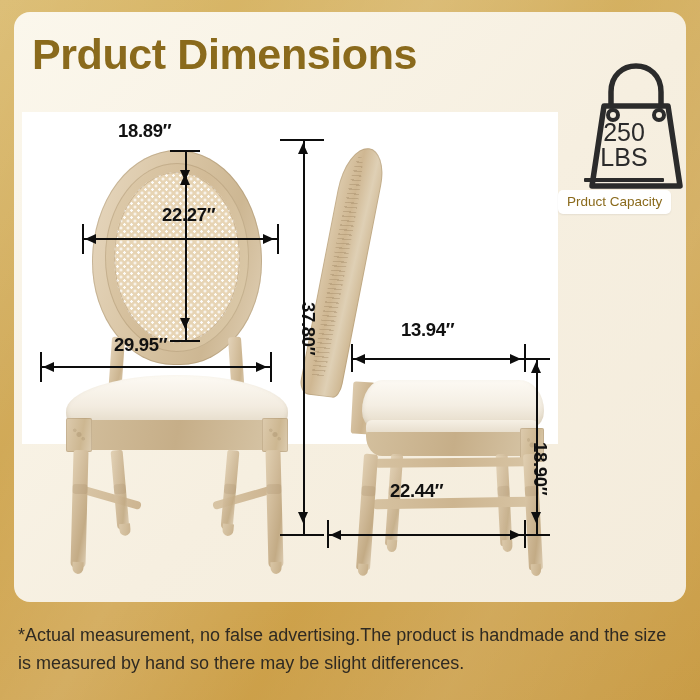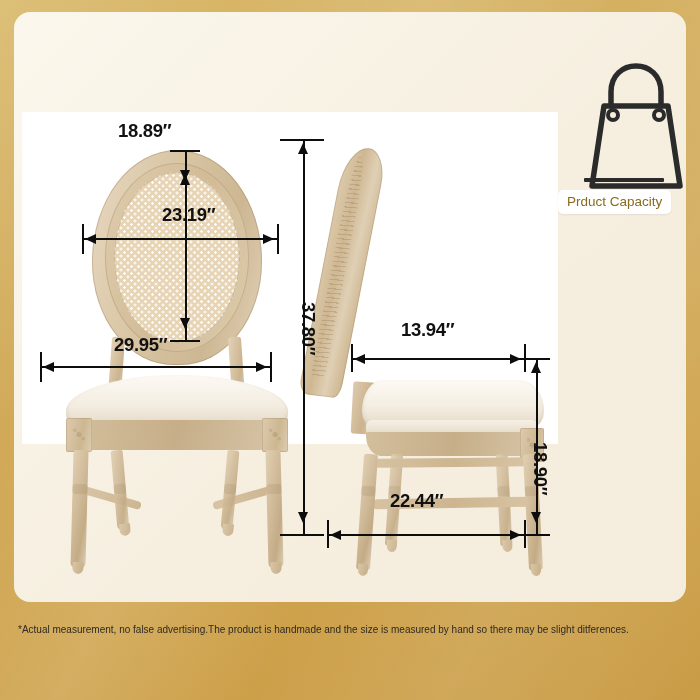--- a/index.html
+++ b/index.html
@@ -94,21 +94,21 @@
     white-space: nowrap;
     box-shadow: 0 1px 2px rgba(0,0,0,0.07);
   }
 
   
   .footer {
     position: absolute;
     left: 18px;
     top: 622px;
     width: 664px;
-    font-size: 10px;
+    font-size: 18px;
     line-height: 1.55;
     color: #2f2a22;
   }
 
   
   .wood   { background: linear-gradient(100deg,#e3d3ba 0%,#d8c4a4 35%,#cbb48f 70%,#ddcdb4 100%); }
   .wood-d { background: linear-gradient(100deg,#d3bf9d 0%,#c6ae88 50%,#d8c7a9 100%); }
 
   .chair { position: absolute; }
 
@@ -366,20 +366,21 @@
   .arw-d { border-left: 5px solid transparent; border-right: 5px solid transparent; border-top: 11px solid #0d0d0d; }
   
   .tick-v { position: absolute; width: 0; border-left: 2.5px solid #0d0d0d; }
   .tick-h { position: absolute; height: 0; border-top: 2.5px solid #0d0d0d; }
 </style>
 </head>
 <body>
 
 <div class="card">
 
+  <div class="page-title">Prduct Dimensions</div>
 
   <div class="photo-panel">
 
     <div class="chair front-chair">
       <div class="fc-back-outer">
         <div class="fc-back-inner">
           <div class="fc-cane"></div>
         </div>
       </div>
       <div class="fc-post-l wood"></div>
@@ -411,21 +412,21 @@
       <div class="sc-rail-mid"></div>
       <div class="sc-leg sc-leg-back"></div>
       <div class="sc-leg sc-leg-front"></div>
     </div>
 
     <div class="dim-label" style="left:96px; top:8px;">18.89″</div>
     <div class="tick-h" style="left:148px; top:38px; width:30px;"></div>
     <div class="dim-line-v" style="left:163px; top:38px; height:24px;"></div>
     <div class="arw arw-d" style="left:158px; top:58px;"></div>
 
-    <div class="dim-label" style="left:140px; top:92px;">23.19″</div>
+    <div class="dim-label" style="left:140px; top:92px;">22.27″</div>
     <div class="tick-v" style="left:60px; top:112px; height:30px;"></div>
     <div class="tick-v" style="left:255px; top:112px; height:30px;"></div>
     <div class="dim-line-h" style="left:60px; top:126px; width:196px;"></div>
     <div class="arw arw-l" style="left:63px; top:122px;"></div>
     <div class="arw arw-r" style="left:241px; top:122px;"></div>
 
     <div class="dim-line-v" style="left:163px; top:58px; height:172px;"></div>
     <div class="arw arw-u" style="left:158px; top:62px;"></div>
     <div class="arw arw-d" style="left:158px; top:206px;"></div>
     <div class="tick-h" style="left:148px; top:228px; width:30px;"></div>
@@ -444,21 +445,21 @@
     <div class="arw arw-u" style="left:276px; top:31px;"></div>
     <div class="arw arw-d" style="left:276px; top:400px;"></div>
 
     <div class="dim-label" style="left:379px; top:207px;">13.94″</div>
     <div class="tick-v" style="left:329px; top:232px; height:28px;"></div>
     <div class="tick-v" style="left:502px; top:232px; height:28px;"></div>
     <div class="dim-line-h" style="left:329px; top:246px; width:174px;"></div>
     <div class="arw arw-l" style="left:332px; top:242px;"></div>
     <div class="arw arw-r" style="left:488px; top:242px;"></div>
 
-    <div class="dim-label" style="left:368px; top:378px;">22.44″</div>
+    <div class="dim-label" style="left:368px; top:368px;">22.44″</div>
     <div class="tick-v" style="left:305px; top:408px; height:28px;"></div>
     <div class="tick-v" style="left:502px; top:408px; height:28px;"></div>
     <div class="dim-line-h" style="left:305px; top:422px; width:198px;"></div>
     <div class="arw arw-l" style="left:308px; top:418px;"></div>
     <div class="arw arw-r" style="left:488px; top:418px;"></div>
 
     <div class="dim-label vert" style="left:529px; top:330px;">18.90″</div>
     <div class="tick-h" style="left:492px; top:246px; width:36px;"></div>
     <div class="tick-h" style="left:492px; top:422px; width:36px;"></div>
     <div class="dim-line-v" style="left:514px; top:246px; height:177px;"></div>
@@ -467,19 +468,23 @@
 
   </div>
 
   <div class="weight-badge">
     <svg class="bag-icon" width="112" height="128" viewBox="0 0 112 128">
       <path d="M31 44 V30 C31 13 43 4 56 4 C69 4 81 13 81 30 V44" fill="none" stroke="#2b2b2b" stroke-width="5.5" stroke-linecap="round"></path>
       <path d="M24 44 H88 L100 124 H12 Z" fill="none" stroke="#2b2b2b" stroke-width="5.5" stroke-linejoin="round"></path>
       <circle cx="33" cy="53" r="5" fill="none" stroke="#2b2b2b" stroke-width="4"></circle>
       <circle cx="79" cy="53" r="5" fill="none" stroke="#2b2b2b" stroke-width="4"></circle>
     </svg>
+    <div class="bag-text">
+      <div class="bag-num">250</div>
+      <div class="bag-unit">LBS</div>
+    </div>
     <div class="bag-rule"></div>
     <div class="wc-pill">Prduct Capacity</div>
   </div>
 
 </div>
 
 <div class="footer">*Actual measurement, no false advertising.The product is handmade and the size is measured by hand so there may be slight ditferences.</div>
 
 </body></html>

